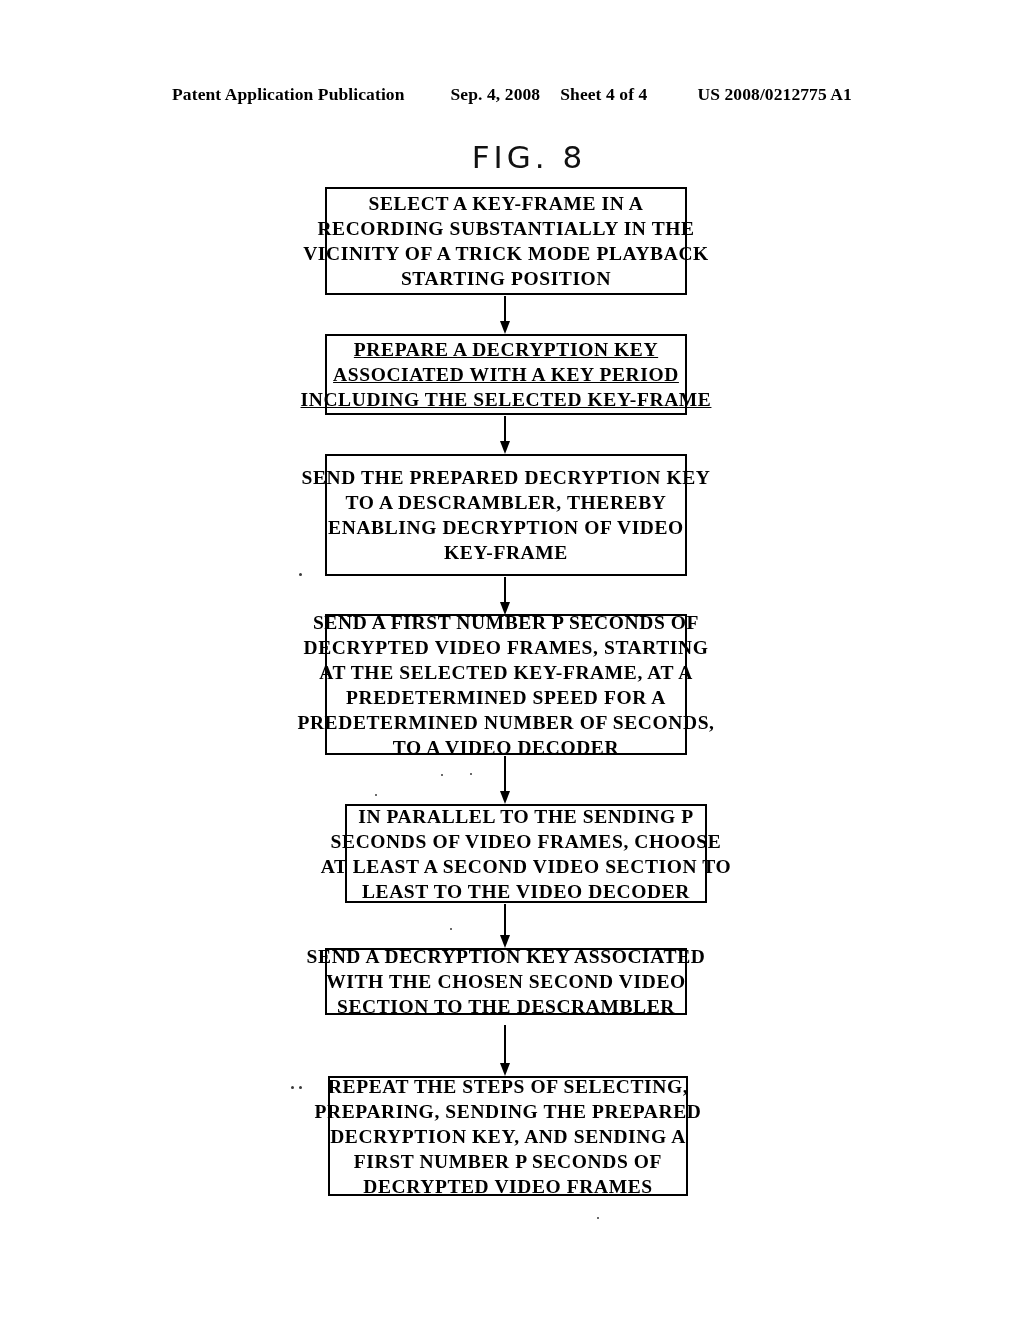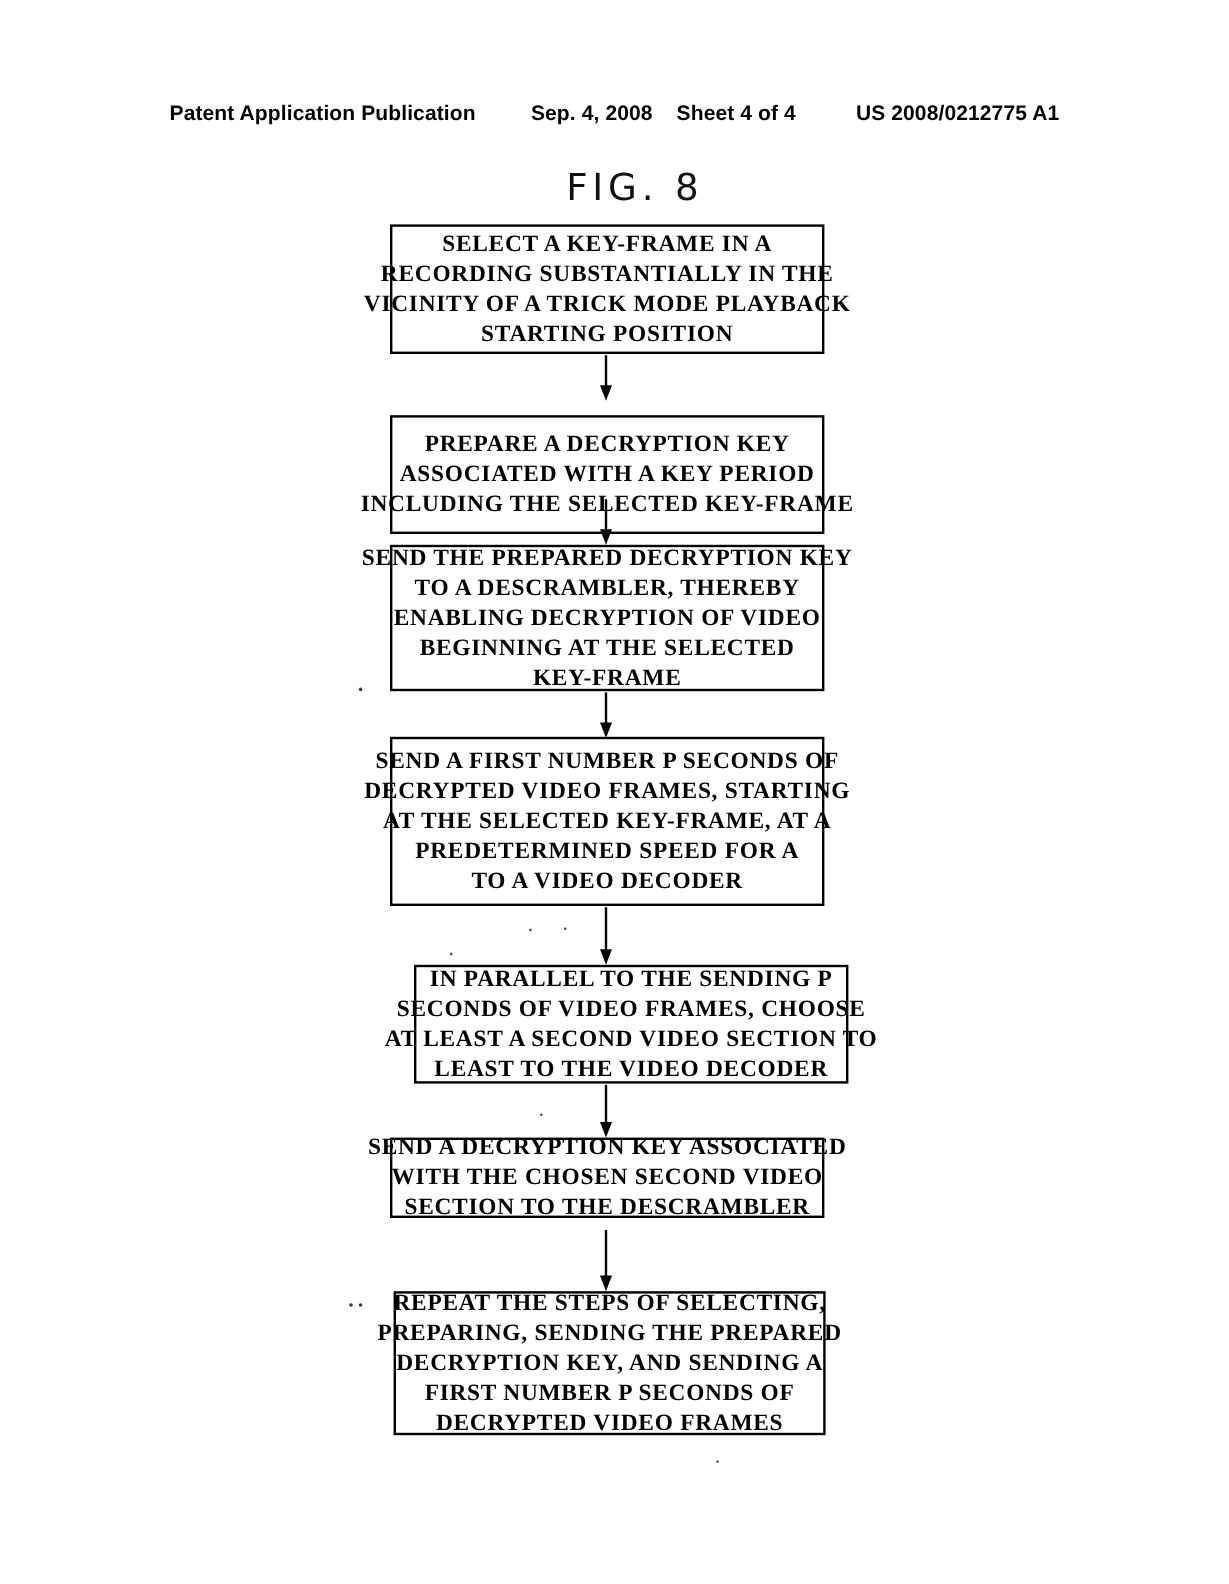--- a/index.html
+++ b/index.html
@@ -19,21 +19,21 @@
   
   #page-header {
     position: absolute;
     left: 0;
     top: 84px;
     width: 1024px;
     height: 24px;
     display: flex;
     justify-content: center;
     align-items: baseline;
-    font-family: Liberation Sans, sans-serif;
+    font-family: Liberation Serif, serif;
     font-weight: bold;
     font-size: 17.5px;
     letter-spacing: 0.1px;
     white-space: nowrap;
   }
   #page-header .hdr-pub      { margin-right: 46px; }
   #page-header .hdr-date     { margin-right: 20px; }
   #page-header .hdr-sheet    { margin-right: 50px; }
   #page-header .hdr-docnum   { }
 
@@ -128,47 +128,47 @@
     <span class="fc-line">SELECT A KEY-FRAME IN A</span>
     <span class="fc-line">RECORDING SUBSTANTIALLY IN THE</span>
     <span class="fc-line">VICINITY OF A TRICK MODE PLAYBACK</span>
     <span class="fc-line">STARTING POSITION</span>
   </div>
   <div class="fc-arrow" style="left:498px; top:296px; height:38px;">
     <div class="shaft" style="height:26px;"></div>
     <div class="head"></div>
   </div>
 
-  <div class="fc-box" id="box2" style="left:325px; top:346px; width:362px; height:99px;">
+  <div class="fc-box" id="box2" style="left:325px; top:334px; width:362px; height:81px;text-decoration:underline;">
     <span class="fc-line">PREPARE A DECRYPTION KEY</span>
     <span class="fc-line">ASSOCIATED WITH A KEY PERIOD</span>
     <span class="fc-line">INCLUDING THE SELECTED KEY-FRAME</span>
   </div>
   <div class="fc-arrow" style="left:498px; top:416px; height:38px;">
     <div class="shaft" style="height:26px;"></div>
     <div class="head"></div>
   </div>
 
   <div class="fc-box" id="box3" style="left:325px; top:454px; width:362px; height:122px;">
     <span class="fc-line">SEND THE PREPARED DECRYPTION KEY</span>
     <span class="fc-line">TO A DESCRAMBLER, THEREBY</span>
     <span class="fc-line">ENABLING DECRYPTION OF VIDEO</span>
-    <span class="fc-line">BEGINNING AT THE SELECTED</span>
     <span class="fc-line">KEY-FRAME</span>
   </div>
   <div class="fc-arrow" style="left:498px; top:577px; height:38px;">
     <div class="shaft" style="height:26px;"></div>
     <div class="head"></div>
   </div>
 
   <div class="fc-box" id="box4" style="left:325px; top:614px; width:362px; height:141px;">
     <span class="fc-line">SEND A FIRST NUMBER P SECONDS OF</span>
     <span class="fc-line">DECRYPTED VIDEO FRAMES, STARTING</span>
     <span class="fc-line">AT THE SELECTED KEY-FRAME, AT A</span>
     <span class="fc-line">PREDETERMINED SPEED FOR A</span>
+    <span class="fc-line">PREDETERMINED NUMBER OF SECONDS,</span>
     <span class="fc-line">TO A VIDEO DECODER</span>
   </div>
   <div class="fc-arrow" style="left:498px; top:756px; height:48px;">
     <div class="shaft" style="height:36px;"></div>
     <div class="head"></div>
   </div>
 
   <div class="fc-box" id="box5" style="left:325px; top:804px; width:362px; height:99px;margin-left:20px;">
     <span class="fc-line">IN PARALLEL TO THE SENDING P</span>
     <span class="fc-line">SECONDS OF VIDEO FRAMES, CHOOSE</span>

